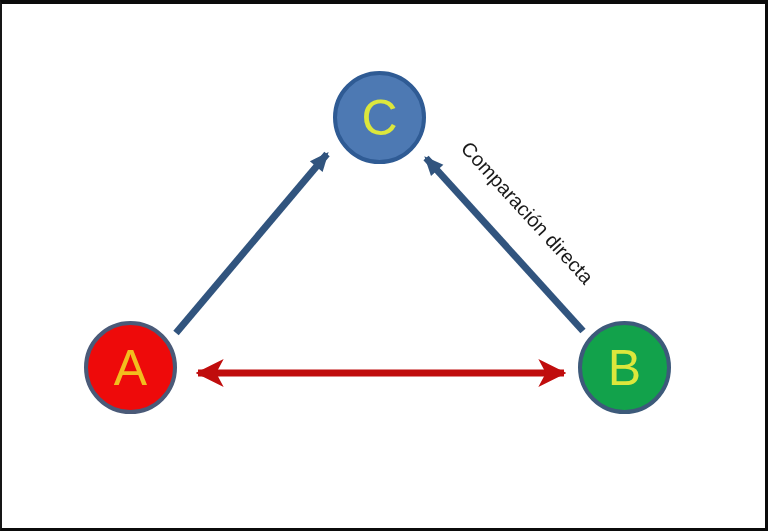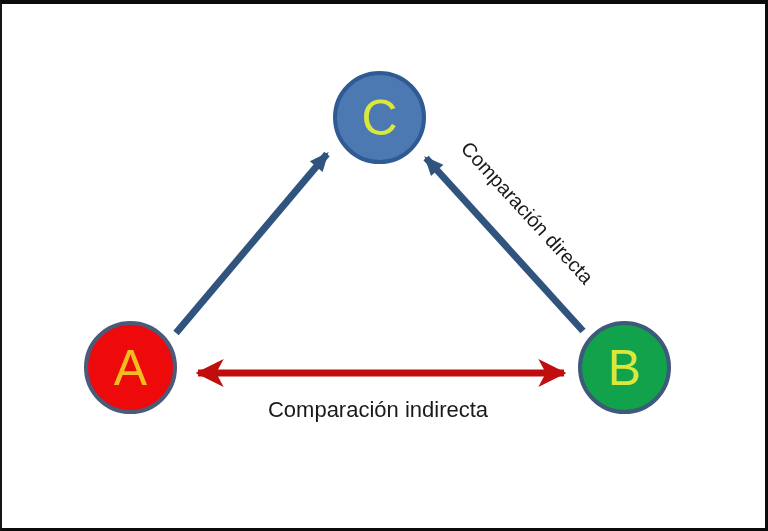--- a/index.html
+++ b/index.html
@@ -86,17 +86,16 @@
   <div class="node node-b">
     <span>B</span>
   </div>
 
   <div class="node node-c">
     <span>C</span>
   </div>
 
   <div class="edge-label edge-label-direct">Comparación directa</div>
 
-  <div class="edge-label edge-label-indirect">Comparación indirecta</div>
 
   <div class="frame"></div>
 
 </div>
 
 </body></html>

